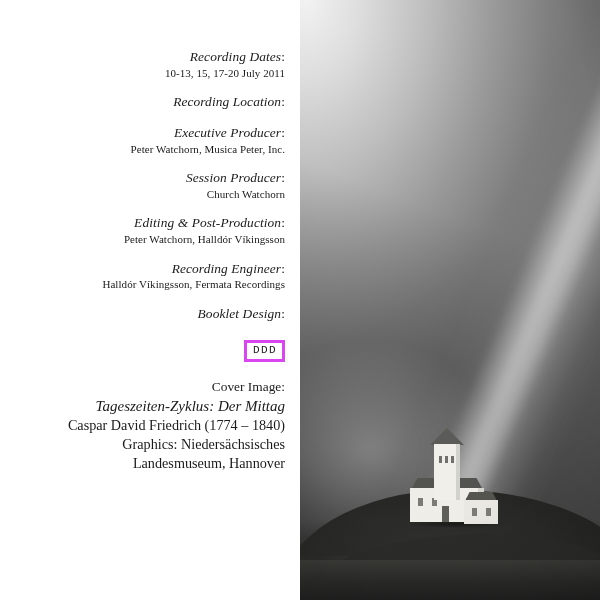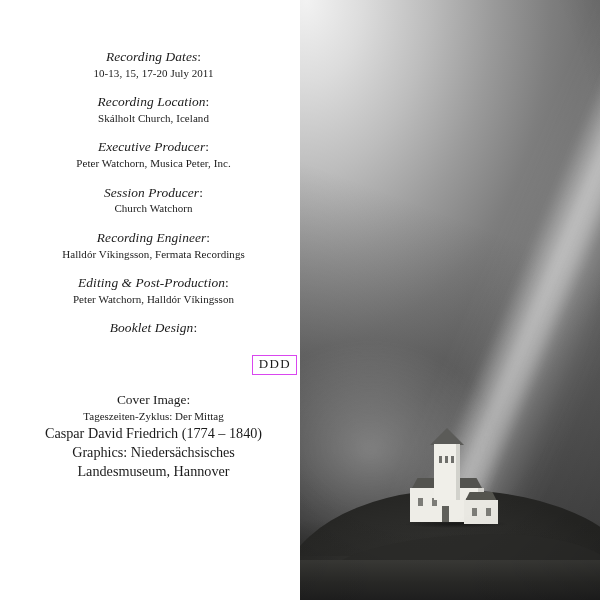--- a/index.html
+++ b/index.html
@@ -20,22 +20,22 @@
     display: flex;
     background: #ffffff;
   }
 
   
   .credits {
     position: relative;
     width: 300px;
     height: 600px;
     box-sizing: border-box;
-    padding: 48px 3px 10px 10px;
-    text-align: center;
+    padding: 48px 15px 10px 10px;
+    text-align: right;
     color: #1a1a1a;
     background: #ffffff;
   }
   .block {
     margin-bottom: 13px;
     line-height: 1.32;
   }
   .block .heading {
     font-style: italic;
     font-size: 13.4px;
@@ -49,35 +49,37 @@
     letter-spacing: 0.05px;
   }
 
   
   .ddd-wrap {
     margin: 18px 0 16px 0;
     display: flex;
     justify-content: flex-end;
   }
   .ddd {
-    border: 1px solid #d946ef;
-    font-size: 13px;
+    border: 3px solid #d946ef;
+    font-size: 11px;
     letter-spacing: 1.4px;
     padding: 1px 5px 2px 6px;
     line-height: 1.15;
+    font-family: Liberation Mono, monospace;
   }
 
   .cover-block {
     line-height: 1.34;
   }
   .cover-block .heading {
     font-size: 13.4px;
   }
   .cover-block .work {
-    font-size: 11px;
+    font-style: italic;
+    font-size: 15px;
   }
   .cover-block .line {
     font-size: 14.2px;
     font-family: Liberation Serif, serif;
   }
 
   
   .photo {
     position: relative;
     width: 300px;
@@ -283,41 +285,40 @@
 
   <div class="credits">
 
     <div class="block">
       <div class="heading"><span>Recording Dates</span><span class="colon">:</span></div>
       <div class="line">10-13, 15, 17-20 July 2011</div>
     </div>
 
     <div class="block">
       <div class="heading"><span>Recording Location</span><span class="colon">:</span></div>
-      <div class="line">Skálholt Church, Iceland</div>
     </div>
 
     <div class="block">
       <div class="heading"><span>Executive Producer</span><span class="colon">:</span></div>
       <div class="line">Peter Watchorn, Musica Peter, Inc.</div>
     </div>
 
     <div class="block">
       <div class="heading"><span>Session Producer</span><span class="colon">:</span></div>
       <div class="line">Church Watchorn</div>
     </div>
 
     <div class="block">
+      <div class="heading"><span>Editing &amp; Post-Production</span><span class="colon">:</span></div>
+      <div class="line">Peter Watchorn, Halldór Víkingsson</div>
+    </div>
+
+    <div class="block">
       <div class="heading"><span>Recording Engineer</span><span class="colon">:</span></div>
       <div class="line">Halldór Víkingsson, Fermata Recordings</div>
-    </div>
-
-    <div class="block">
-      <div class="heading"><span>Editing &amp; Post-Production</span><span class="colon">:</span></div>
-      <div class="line">Peter Watchorn, Halldór Víkingsson</div>
     </div>
 
     <div class="block">
       <div class="heading"><span>Booklet Design</span><span class="colon">:</span></div>
     </div>
 
     <div class="ddd-wrap">
       <div class="ddd">DDD</div>
     </div>
 

